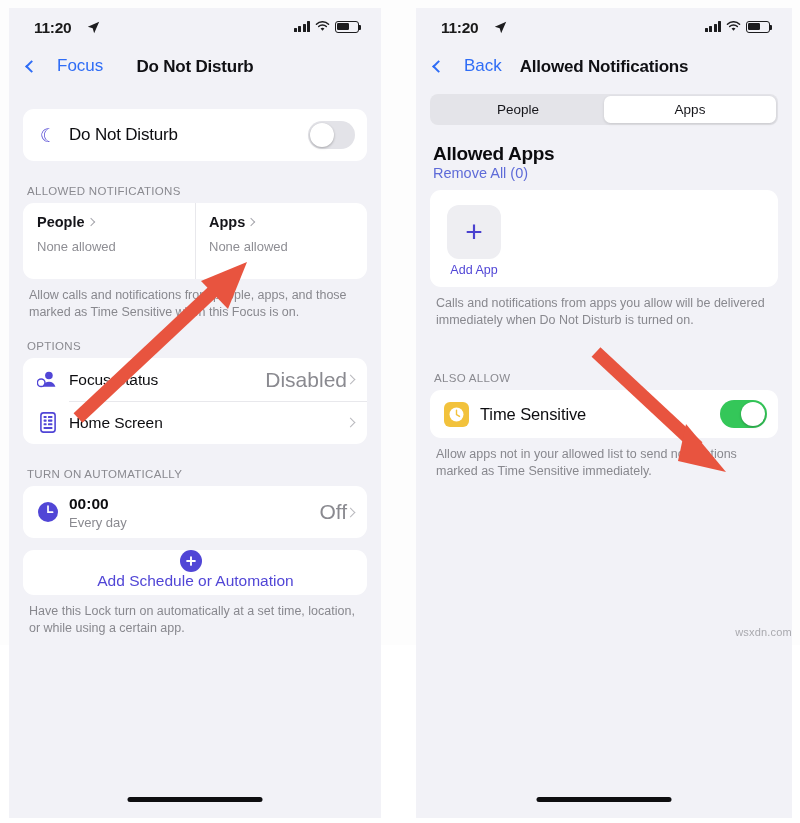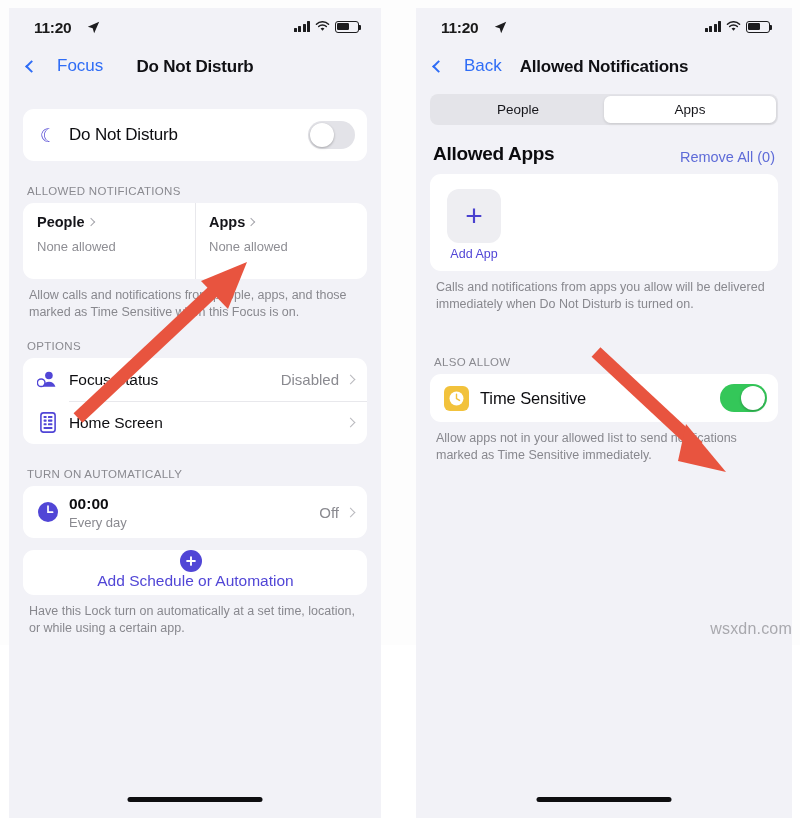--- a/index.html
+++ b/index.html
@@ -81,21 +81,21 @@
   }
   .row {
     display: flex; align-items: center; height: 43px;
     padding: 0 13px 0 14px; position: relative;
   }
   .row + .row::before {
     content: ''; position: absolute; left: 46px; right: 0; top: 0;
     height: 1px; background: #e8e8ec;
   }
   .row-label { font-size: 15.5px; color: #0d0d10; flex: 1; letter-spacing: -0.1px; }
-  .row-value { font-size: 15px; color: #8a8a90; margin-right: 8px; }
+  .row-value { font-size: 21px; color: #8a8a90; }
   .chev-r {
     width: 7px; height: 7px; border-top: 1.8px solid #b8b8bd;
     border-right: 1.8px solid #b8b8bd; transform: rotate(45deg);
   }
   .ricon {
     width: 22px; height: 22px; margin-right: 10px; flex: 0 0 22px;
     display: flex; align-items: center; justify-content: center;
   }
 
   
@@ -156,21 +156,21 @@
     margin: 2px 14px 0 14px; height: 31px; background: #e4e4e9;
     border-radius: 8px; display: flex; padding: 2px;
   }
   .seg {
     flex: 1; display: flex; align-items: center; justify-content: center;
     font-size: 13.5px; color: #15151a; border-radius: 6.5px;
   }
   .seg.active { background: #fff; box-shadow: 0 1px 3px rgba(0,0,0,.13); }
 
   .list-head {
-    display: flex; align-items: flex-end; padding: 18px 17px 9px 17px;
+    display: flex; align-items: flex-start; padding: 18px 17px 9px 17px; flex-direction: column;
   }
   .list-head-title { font-size: 19px; font-weight: bold; color: #0b0b0e; flex: 1; letter-spacing: -0.3px; }
   .list-head-action { font-size: 14.5px; color: #5e6bd8; }
 
   .addapp-card { height: 97px; padding: 15px 0 0 17px; }
   .addapp-tile {
     width: 54px; height: 54px; border-radius: 12px; background: #eeeef2;
     display: flex; align-items: center; justify-content: center;
     color: #4a41cf; font-size: 30px; font-weight: 300; line-height: 1;
   }
@@ -187,21 +187,21 @@
   .home-ind {
     position: absolute; bottom: 16px; left: 50%; transform: translateX(-50%);
     width: 135px; height: 5px; border-radius: 3px; background: #0e0e10;
   }
 
   
   #arrows { position: absolute; inset: 0; pointer-events: none; }
 
   .watermark {
     position: absolute; right: 8px; bottom: 7px;
-    font-size: 16px; color: #a9a9ae; letter-spacing: 0.2px;
+    font-size: 11px; color: #a9a9ae; letter-spacing: 0.2px;
   }
 </style>
 </head>
 <body>
 
 <div id="canvas">
 
   <div class="phone" id="phone-left">
 
     <div class="statusbar">

